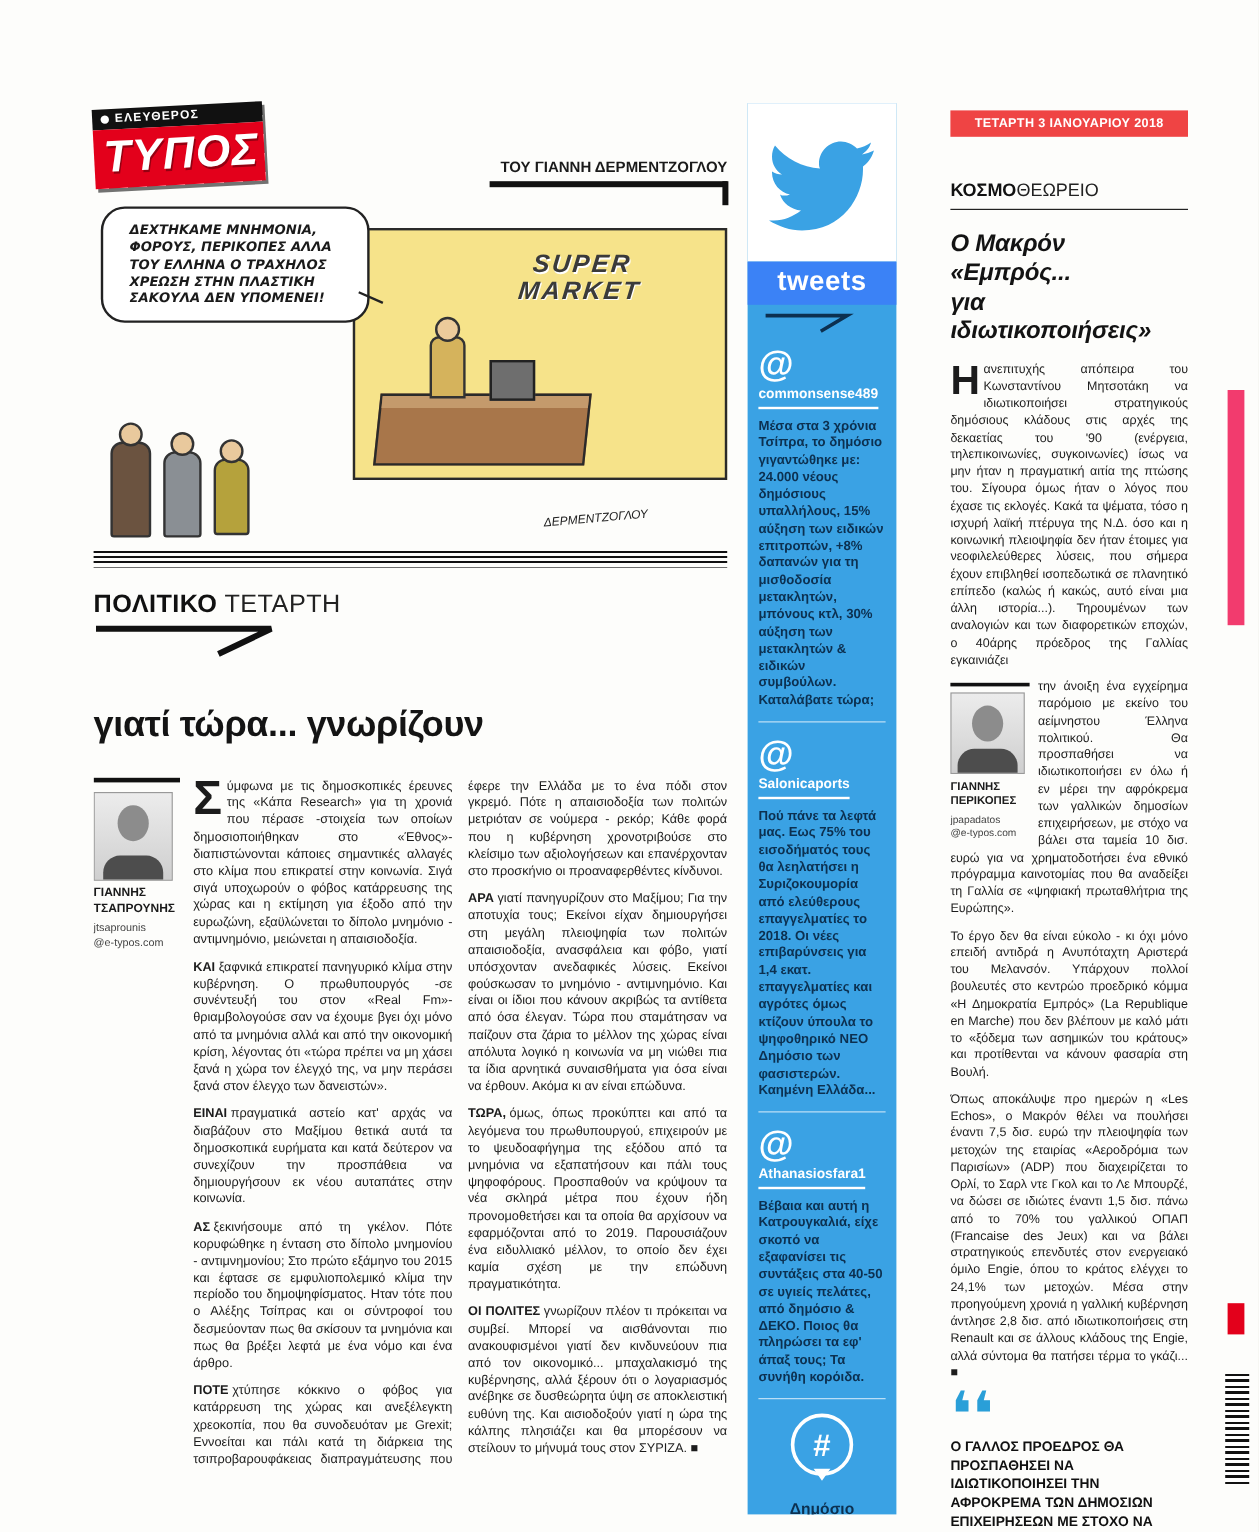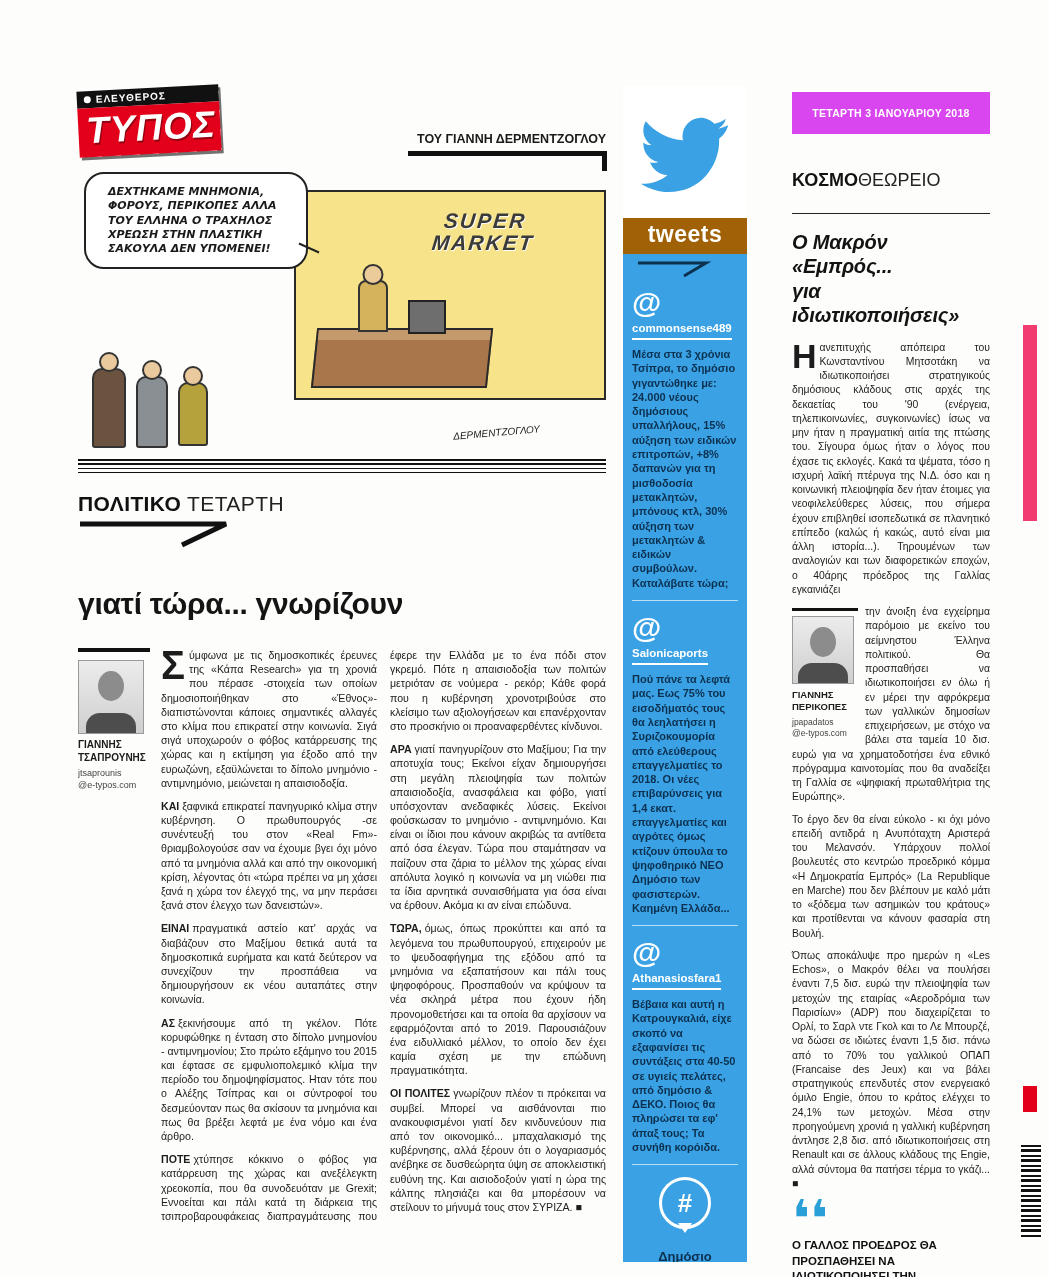--- a/index.html
+++ b/index.html
@@ -47,36 +47,36 @@
   .author-name{font-size:10px;font-weight:bold;margin-top:5px;line-height:1.25;}
   .author-handle{font-size:9px;color:#444;margin-top:4px;line-height:1.3;}
   .left-cols{flex:1;column-count:2;column-gap:13px;font-size:10.6px;line-height:1.34;text-align:justify;color:#1c1c1c;}
   .para{margin:0 0 9px;}
   .para .lead{margin-right:3px;}
   .dropcap{float:left;font-size:40px;line-height:.78;font-weight:bold;margin:2px 4px 0 0;}
 
   
   .tweets{position:absolute;left:623px;top:86px;width:124px;height:1176px;background:#3aa2e4;display:flex;flex-direction:column;}
   .tweets-top{background:#fff;height:132px;flex:none;display:flex;align-items:center;justify-content:center;}
-  .tweets-banner{flex:none;background:#a16207;color:#fff;font-weight:bold;font-size:23px;text-align:center;padding:3px 0 6px;letter-spacing:.5px;}
+  .tweets-banner{flex:none;background:#3b82f6;color:#fff;font-weight:bold;font-size:23px;text-align:center;padding:3px 0 6px;letter-spacing:.5px;}
   .tweets-body{flex:1;padding:6px 9px 10px;overflow:hidden;}
   .tweets-swoosh{margin:0 0 6px 4px;}
   .tweet{margin-bottom:12px;border-bottom:1px solid rgba(255,255,255,.65);padding-bottom:10px;}
   .tweet:last-of-type{border-bottom:none;}
   .tweet-at{font-size:30px;color:#fff;font-weight:bold;line-height:1;}
   .tweet-handle{color:#fff;font-weight:bold;font-size:11.5px;margin:2px 0 7px;border-bottom:2px solid #fff;padding-bottom:4px;display:inline-block;max-width:100%;word-wrap:break-word;}
   .tweet-text{color:#0c3050;font-weight:bold;font-size:11px;line-height:1.3;}
   .hash-pin{width:46px;height:46px;border:3px solid #fff;border-radius:50%;color:#fff;font-size:26px;font-weight:bold;display:flex;align-items:center;justify-content:center;margin:8px auto 0;position:relative;}
   .hash-pin::after{content:"";position:absolute;left:50%;bottom:-14px;transform:translateX(-50%);border:7px solid transparent;border-top:10px solid #fff;}
   .hash-label{color:#0c3050;font-weight:bold;text-align:center;font-size:13px;margin-top:20px;}
 
   
   .right-col{position:absolute;left:792px;top:92px;width:198px;}
-  .date-banner{background:#d946ef;color:#fff;font-weight:bold;font-size:10.5px;text-align:center;padding:15px 2px;letter-spacing:.3px;}
-  .kosmo{margin-top:36px;font-size:18px;border-bottom:1.5px solid #222;padding-bottom:22px;color:#111;}
+  .date-banner{background:#ef4444;color:#fff;font-weight:bold;font-size:10.5px;text-align:center;padding:5px 2px;letter-spacing:.3px;}
+  .kosmo{margin-top:36px;font-size:15px;border-bottom:1.5px solid #222;padding-bottom:7px;color:#111;}
   .kosmo b{font-weight:bold;}
   .kosmo span{font-weight:normal;color:#222;}
   .right-title{font-style:italic;font-weight:bold;font-size:20px;line-height:1.22;margin:16px 0 0;letter-spacing:-.2px;color:#131313;}
   .right-body{margin-top:13px;font-size:10.4px;line-height:1.37;text-align:justify;color:#1c1c1c;}
   .right-body p{margin:0 0 8px;}
   .right-dropcap{float:left;font-size:34px;font-weight:bold;line-height:.8;margin:2px 3px 0 0;}
   .author-float{float:left;width:66px;margin:3px 7px 2px 0;border-top:3px solid #111;padding-top:5px;}
   .author-float .author-photo{width:60px;height:66px;}
   .author-float .author-name{font-size:9.5px;}
   .author-float .author-handle{font-size:8.5px;}

